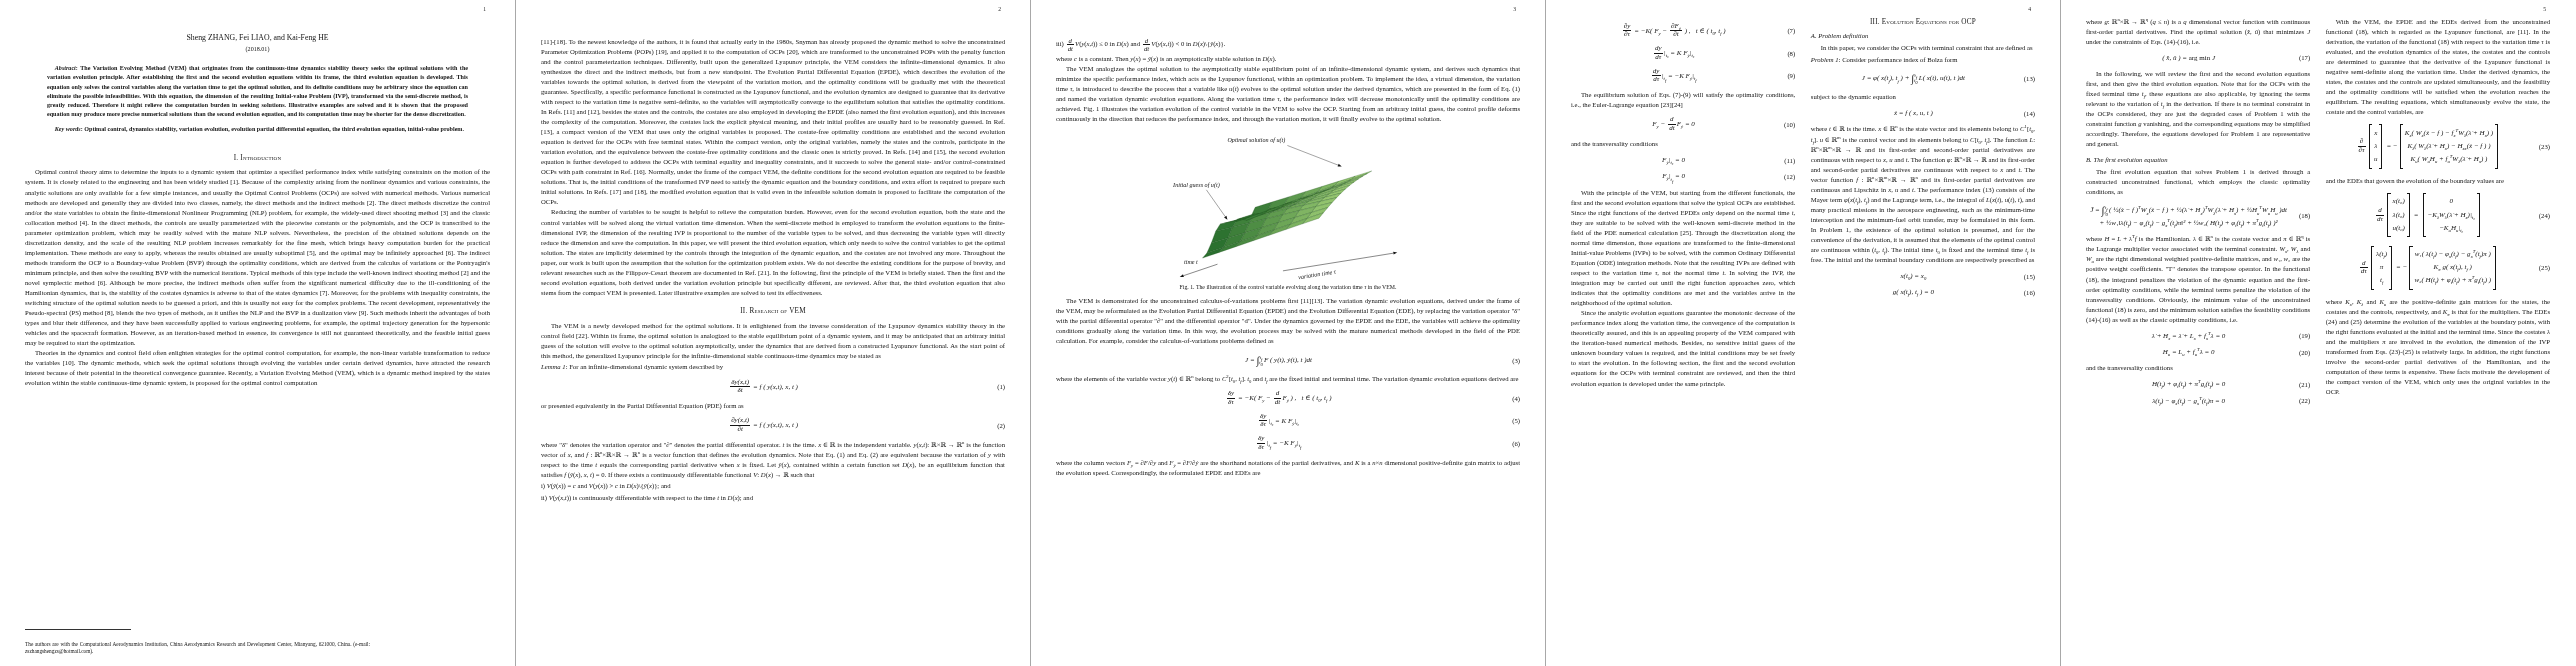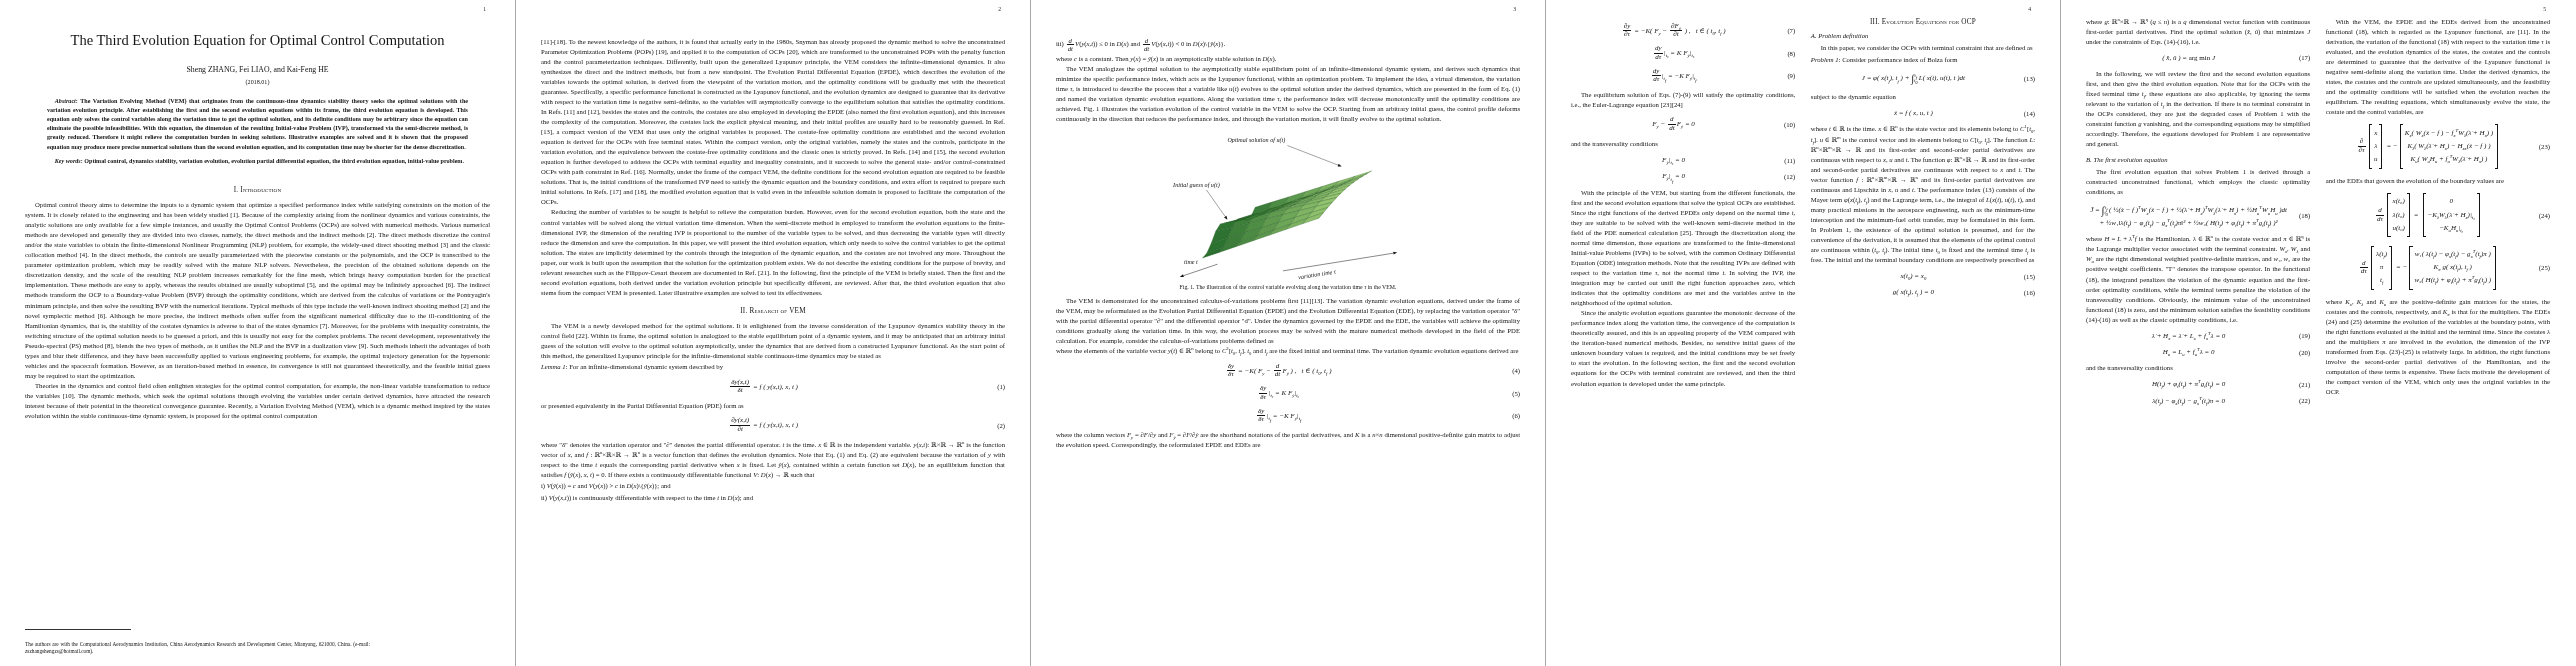--- a/index.html
+++ b/index.html
@@ -43,21 +43,20 @@
   .footnote-rule{position:absolute;left:25px;bottom:37px;width:106px;border-top:0.6px solid #333;}
   .footnote{position:absolute;left:25px;bottom:11px;width:345px;margin:0;font-size:5.3px;line-height:1.45;text-align:justify;}
 </style>
 </head>
 <body>
 
 <div class="canvas">
 
   <div class="page">
     <div class="page-num">1</div>
-    <div class="title">The Third Evolution Equation for Optimal Control Computation</div>
     <div class="authors">Sheng ZHANG, Fei LIAO, and Kai-Feng HE</div>
     <div class="pub-date">(2018.01)</div>
     <p class="abstract"><i>Abstract</i>: The Variation Evolving Method (VEM) that originates from the continuous-time dynamics stability theory seeks the optimal solutions with the variation evolution principle. After establishing the first and the second evolution equations within its frame, the third evolution equation is developed. This equation only solves the control variables along the variation time to get the optimal solution, and its definite conditions may be arbitrary since the equation can eliminate the possible infeasibilities. With this equation, the dimension of the resulting Initial-value Problem (IVP), transformed via the semi-discrete method, is greatly reduced. Therefore it might relieve the computation burden in seeking solutions. Illustrative examples are solved and it is shown that the proposed equation may produce more precise numerical solutions than the second evolution equation, and its computation time may be shorter for the dense discretization.</p>
     <p class="keywords"><i>Key words</i>: Optimal control, dynamics stability, variation evolution, evolution partial differential equation, the third evolution equation, initial-value problem.</p>
     <div class="blocks">
         <div class="sec-head">I. Introduction</div>
         <p class="para">Optimal control theory aims to determine the inputs to a dynamic system that optimize a specified performance index while satisfying constraints on the motion of the system. It is closely related to the engineering and has been widely studied [1]. Because of the complexity arising from the nonlinear dynamics and various constraints, the analytic solutions are only available for a few simple instances, and usually the Optimal Control Problems (OCPs) are solved with numerical methods. Various numerical methods are developed and generally they are divided into two classes, namely, the direct methods and the indirect methods [2]. The direct methods discretize the control and/or the state variables to obtain the finite-dimensional Nonlinear Programming (NLP) problem, for example, the widely-used direct shooting method [3] and the classic collocation method [4]. In the direct methods, the controls are usually parameterized with the piecewise constants or the polynomials, and the OCP is transcribed to the parameter optimization problem, which may be readily solved with the mature NLP solvers. Nevertheless, the precision of the obtained solutions depends on the discretization density, and the scale of the resulting NLP problem increases remarkably for the fine mesh, which brings heavy computation burden for the practical implementation. These methods are easy to apply, whereas the results obtained are usually suboptimal [5], and the optimal may be infinitely approached [6]. The indirect methods transform the OCP to a Boundary-value Problem (BVP) through the optimality conditions, which are derived from the calculus of variations or the Pontryagin's minimum principle, and then solve the resulting BVP with the numerical iterations. Typical methods of this type include the well-known indirect shooting method [2] and the novel symplectic method [6]. Although be more precise, the indirect methods often suffer from the significant numerical difficulty due to the ill-conditioning of the Hamiltonian dynamics, that is, the stability of the costates dynamics is adverse to that of the states dynamics [7]. Moreover, for the problems with inequality constraints, the switching structure of the optimal solution needs to be guessed a priori, and this is usually not easy for the complex problems. The recent development, representatively the Pseudo-spectral (PS) method [8], blends the two types of methods, as it unifies the NLP and the BVP in a dualization view [9]. Such methods inherit the advantages of both types and blur their difference, and they have been successfully applied to various engineering problems, for example, the optimal trajectory generation for the hypersonic vehicles and the spacecraft formation. However, as an iteration-based method in essence, its convergence is still not guaranteed theoretically, and the feasible initial guess may be required to start the optimization.</p>
         <p class="para">Theories in the dynamics and control field often enlighten strategies for the optimal control computation, for example, the non-linear variable transformation to reduce the variables [10]. The dynamic methods, which seek the optimal solutions through evolving the variables under certain derived dynamics, have attracted the research interest because of their potential in the theoretical convergence guarantee. Recently, a Variation Evolving Method (VEM), which is a dynamic method inspired by the states evolution within the stable continuous-time dynamic system, is proposed for the optimal control computation</p>
       </div>
     <div class="footnote-rule"></div>
@@ -200,20 +199,27 @@
             <line x1="62" y1="106" x2="95.9715461567777" y2="154.27535506489463" stroke="#111" stroke-width="0.7"></line>
             <polygon points="100,160 93.84524946659572,155.77163792094862 98.0978428469597,152.77907220884063" fill="#111"></polygon>
             <text x="100" y="20" font-size="11" font-style="italic" font-family="&quot;Liberation Serif&quot;,&quot;DejaVu Serif&quot;,serif" fill="#111">Optimal solution of u(t)</text>
             <text x="2" y="100" font-size="11" font-style="italic" font-family="&quot;Liberation Serif&quot;,&quot;DejaVu Serif&quot;,serif" fill="#111">Initial guess of u(t)</text>
             <text x="262" y="262" font-size="11" font-style="italic" font-family="&quot;Liberation Serif&quot;,&quot;DejaVu Serif&quot;,serif" fill="#111" text-anchor="middle" transform="rotate(-9 262 262)">variation time τ</text>
             <text x="34" y="240" font-size="11" font-style="italic" font-family="&quot;Liberation Serif&quot;,&quot;DejaVu Serif&quot;,serif" fill="#111" text-anchor="middle">time t</text>
           </svg>
           <div class="fig-caption">Fig. 1. The illustration of the control variable evolving along the variation time <i>τ</i> in the VEM.</div>
         </div>
         <p class="para">The VEM is demonstrated for the unconstrained calculus-of-variations problems first [11][13]. The variation dynamic evolution equations, derived under the frame of the VEM, may be reformulated as the Evolution Partial Differential Equation (EPDE) and the Evolution Differential Equation (EDE), by replacing the variation operator "δ" with the partial differential operator "∂" and the differential operator "d". Under the dynamics governed by the EPDE and the EDE, the variables will achieve the optimality conditions gradually along the variation time. In this way, the evolution process may be solved with the mature numerical methods developed in the field of the PDE calculation. For example, consider the calculus-of-variations problems defined as</p>
+        <div class="eq">
+          <span class="eq-body">J = <span class="big">∫</span><span class="lim">
+              <span>t<sub>f</sub></span>
+              <span>t<sub>0</sub></span>
+            </span>F ( y(t), ẏ(t), t )dt</span>
+          <span class="eq-num">(3)</span>
+        </div>
         <p class="para noindent" style="text-indent: 0px;">where the elements of the variable vector <i>y</i>(<i>t</i>) ∈ ℝ<sup>n</sup> belong to <i>C</i><sup>2</sup>[<i>t</i><sub>0</sub>, <i>t<sub>f</sub></i>]. <i>t</i><sub>0</sub> and <i>t<sub>f</sub></i> are the fixed initial and terminal time. The variation dynamic evolution equations derived are</p>
         <div class="eq">
           <span class="eq-body"><span class="fr">
               <span>δy</span>
               <span>δτ</span>
             </span> = −K( F<sub>y</sub> − <span class="fr">
               <span>d</span>
               <span>dt</span>
             </span>F<sub>ẏ</sub> ) ,&nbsp;&nbsp; t ∈ ( t<sub>0</sub>, t<sub>f</sub> )</span>
           <span class="eq-num">(4)</span>

